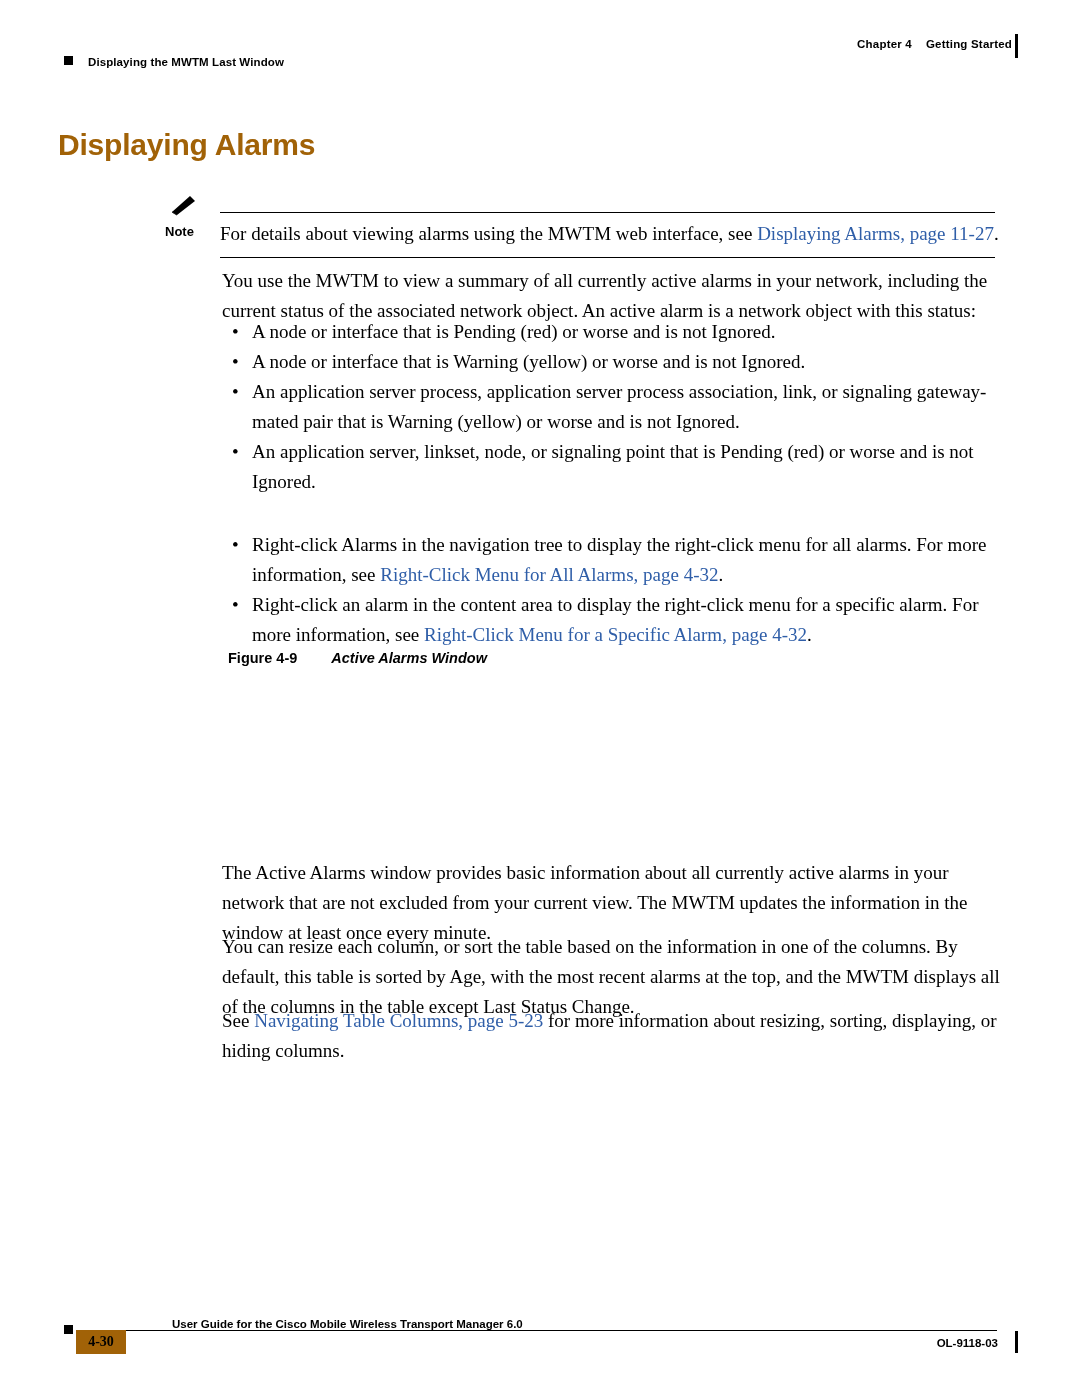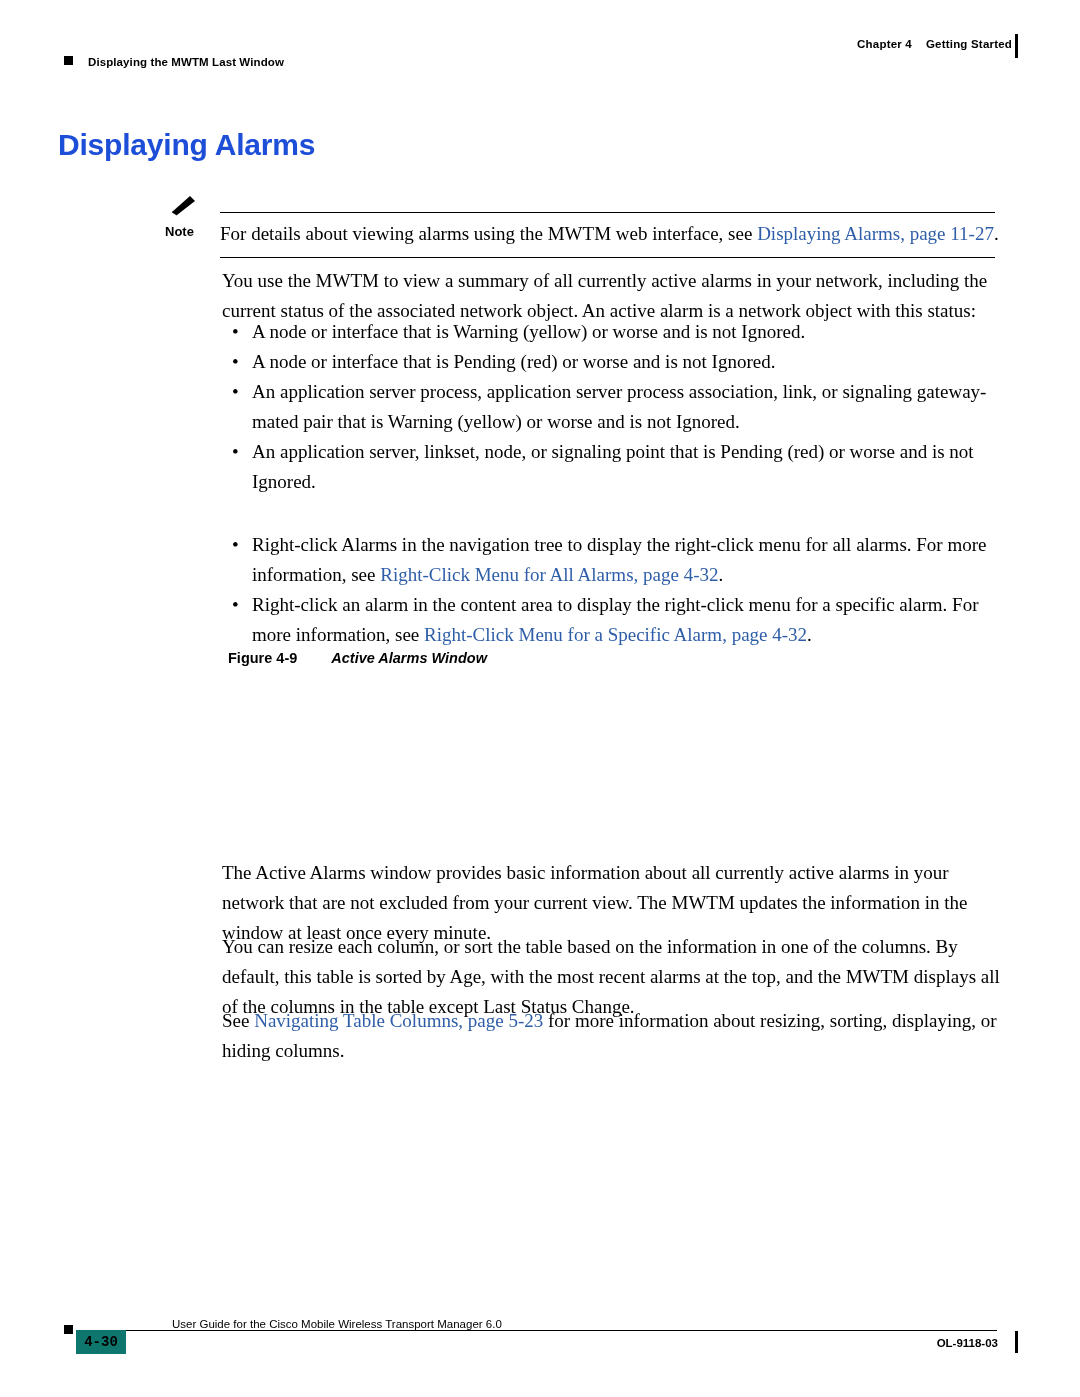--- a/index.html
+++ b/index.html
@@ -67,21 +67,21 @@
 
   
   .page-title {
     position: absolute;
     left: 58px;
     top: 128px;
     font-family: "Liberation Sans", sans-serif;
     font-weight: bold;
     font-size: 30px;
     letter-spacing: -0.2px;
-    color: #1d4ed8;
+    color: #a16207;
   }
 
   
   .note-block {
     position: absolute;
     left: 165px;
     top: 196px;
     width: 830px;
   }
   .note-rule-top {
@@ -182,34 +182,34 @@
     top: 1325px;
     width: 9px;
     height: 9px;
     background: #000;
   }
   .footer-left {
     position: absolute;
     left: 172px;
     top: 1318px;
     font-family: "Liberation Sans", sans-serif;
-    font-weight: normal;
+    font-weight: bold;
     font-size: 11.5px;
     color: #000;
     white-space: nowrap;
   }
   .footer-pagebox {
     position: absolute;
     left: 76px;
     top: 1330px;
     width: 50px;
     height: 24px;
-    background: #0f766e;
+    background: #a16207;
     border: 0;
-    font-family: Liberation Mono, monospace;
+    font-family: Liberation Serif, serif;
     font-weight: bold;
     font-size: 14px;
     display: flex;
     align-items: center;
     justify-content: center;
   }
   .footer-right {
     position: absolute;
     right: 82px;
     top: 1337px;
@@ -253,22 +253,22 @@
         <path d="M2 18 L5 20 L7 21 Z" fill="#fff" stroke="#000" stroke-width="0.6"></path>
       </svg>
     </div>
     <div class="note-label">Note</div>
     <div class="note-text"><span>For details about viewing alarms using the MWTM web interface, see </span><span class="lnk">Displaying Alarms, page 11-27</span><span>.</span></div>
   </div>
 
   <div class="body-p" style="left:222px; top:266px; width:772px;">You use the MWTM to view a summary of all currently active alarms in your network, including the current status of the associated network object. An active alarm is a network object with this status:</div>
 
   <div class="bullets" style="left:222px; top:317px; width:772px;">
+    <div class="bullet" style="margin-top:0px;">A node or interface that is Pending (red) or worse and is not Ignored.</div>
     <div class="bullet">A node or interface that is Warning (yellow) or worse and is not Ignored.</div>
-    <div class="bullet" style="margin-top:0px;">A node or interface that is Pending (red) or worse and is not Ignored.</div>
     <div class="bullet" style="margin-top:0px;">An application server process, application server process association, link, or signaling gateway-mated pair that is Warning (yellow) or worse and is not Ignored.</div>
     <div class="bullet" style="margin-top:0px;">An application server, linkset, node, or signaling point that is Pending (red) or worse and is not Ignored.</div>
   </div>
 
 
   <div class="bullets" style="left:222px; top:530px; width:778px;">
     <div class="bullet"><span>Right-click Alarms in the navigation tree to display the right-click menu for all alarms. For more information, see </span><span class="lnk">Right-Click Menu for All Alarms, page 4-32</span><span>.</span></div>
     <div class="bullet" style="margin-top:0px;"><span>Right-click an alarm in the content area to display the right-click menu for a specific alarm. For more information, see </span><span class="lnk">Right-Click Menu for a Specific Alarm, page 4-32</span><span>.</span></div>
   </div>
 

